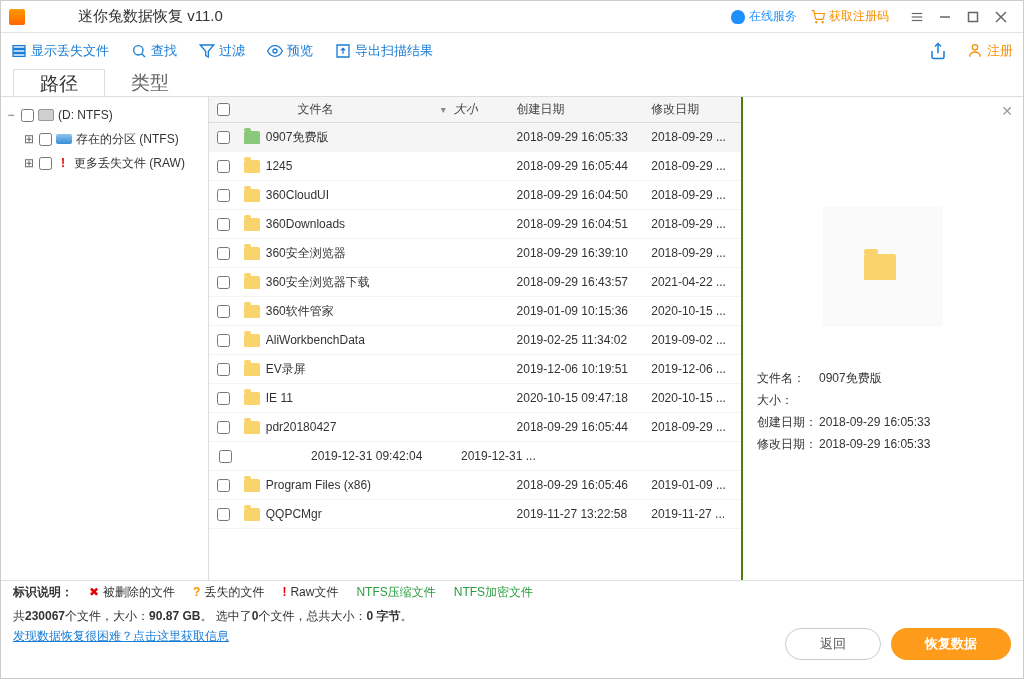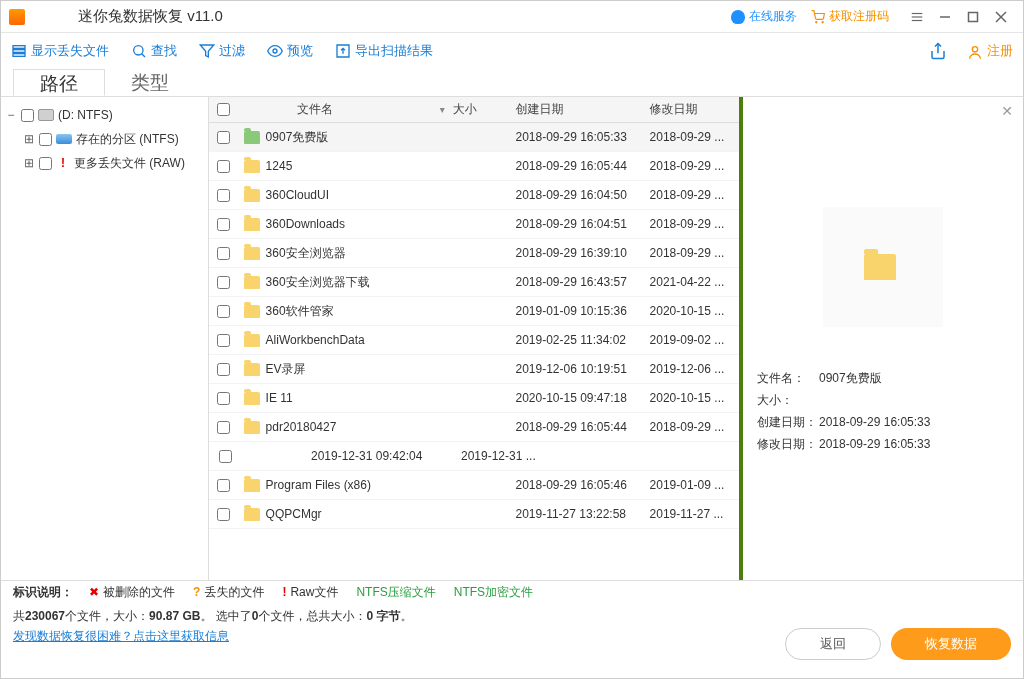--- a/index.html
+++ b/index.html
@@ -10,37 +10,37 @@
 .titlebar .spacer { flex: 1; }
 .titlebar .top-link { display: flex; align-items: center; margin-right: 14px; font-size: 12px; cursor: pointer; }
 .titlebar .icon-penguin { width: 14px; height: 14px; background: #1e90ff; border-radius: 50% 50% 45% 45%; margin-right: 4px; }
 .titlebar .icon-cart { width: 14px; height: 14px; margin-right: 4px; }
 .titlebar .win-btn { width: 28px; height: 24px; display: flex; align-items: center; justify-content: center; cursor: pointer; color: #666; }
 .toolbar { height: 36px; display: flex; align-items: center; padding: 0 10px; }
 .toolbar .tool-btn { display: flex; align-items: center; margin-right: 22px; cursor: pointer; color: #1a7dd6; font-size: 13px; }
 .toolbar .tool-btn .ticon { width: 16px; height: 16px; margin-right: 4px; display: flex; align-items: center; justify-content: center; }
 .toolbar .right { margin-left: auto; display: flex; align-items: center; }
 .toolbar .export-icon { width: 18px; height: 18px; margin-right: 20px; color: #1a7dd6; cursor: pointer; }
-.toolbar .register { color: #f59000; display: flex; align-items: flex-end; cursor: pointer; font-size: 13px; }
+.toolbar .register { color: #f59000; display: flex; align-items: flex-start; cursor: pointer; font-size: 13px; }
 .tabs { display: flex; height: 28px; border-bottom: 1px solid #ddd; padding-left: 12px; }
 .tabs .tab { padding: 0 26px; line-height: 27px; cursor: pointer; color: #666; font-size: 19px; }
 .tabs .tab.active { border: 1px solid #ddd; border-bottom: 1px solid #fff; background: #fff; color: #333; }
 .main { flex: 1; display: flex; overflow: hidden; }
 .tree { width: 208px; border-right: 1px solid #ddd; padding: 6px 4px; overflow-y: auto; }
 .tree-row { display: flex; align-items: center; height: 24px; font-size: 12px; }
 .tree-row .exp { width: 12px; text-align: center; cursor: pointer; color: #666; }
 .tree-row input { margin: 0 4px; }
 .tree-row .drive-icon { width: 16px; height: 12px; background: #d0d0d0; border: 1px solid #999; border-radius: 2px; margin-right: 4px; }
 .tree-row .disk-icon { width: 16px; height: 10px; background: linear-gradient(#8bc5f0,#3a8dd6); border-radius: 2px; margin-right: 4px; }
 .tree-row .warn-icon { width: 14px; height: 14px; margin-right: 4px; color: #e60000; font-weight: bold; text-align: center; }
-.filelist { flex: 1; display: flex; flex-direction: column; border-right: 4px solid #4d7c0f; overflow: hidden; }
+.filelist { flex: 1; display: flex; flex-direction: column; border-right: 2px solid #4d7c0f; overflow: hidden; }
 .fl-header { display: flex; height: 26px; background: #f5f5f5; border-bottom: 1px solid #ddd; align-items: center; font-size: 12px; color: #444; }
 .fl-col-chk { width: 32px; display: flex; justify-content: center; }
 .fl-col-name { width: 240px; padding-left: 6px; display: flex; align-items: center; }
-.fl-col-size { width: 70px; }
+.fl-col-size { width: 70px; font-style: italic; }
 .fl-col-date { width: 150px; }
 .fl-col-mod { width: 100px; }
 .sort-arrow { margin-left: auto; margin-right: 8px; color: #888; font-size: 10px; }
 .fl-body { flex: 1; overflow-y: auto; }
 .fl-row { display: flex; height: 29px; align-items: center; border-bottom: 1px solid #f3f3f3; font-size: 12px; }
 .fl-row.sel { background: #f5f5f5; }
 .folder-icon { width: 16px; height: 13px; background: #f9d36b; border-radius: 2px 2px 1px 1px; margin-right: 6px; position: relative; }
 .folder-icon::before { content: ''; position: absolute; top: -3px; left: 0; width: 7px; height: 3px; background: #f9d36b; border-radius: 2px 2px 0 0; }
 .folder-icon.green { background: #8bc97a; }
 .folder-icon.green::before { background: #8bc97a; }
@@ -55,21 +55,21 @@
 .legend .lg-item { margin-right: 18px; }
 .legend .red { color: #e60000; margin-right: 4px; }
 .legend .orange { color: #f59000; margin-right: 4px; font-weight: bold; }
 .legend .green { color: #2a9d3f; }
 .statusbar { height: 24px; display: flex; align-items: center; padding: 4px 12px; font-size: 12px; }
 .bottom { height: 50px; display: flex; padding: 0 12px; }
 .bottom .link { color: #1a7dd6; text-decoration: underline; cursor: pointer; }
 .bottom .btns { margin-left: auto; display: flex; }
 .bottom .btn { height: 32px; padding: 0 34px; border-radius: 16px; display: flex; align-items: center; justify-content: center; cursor: pointer; font-size: 13px; margin-left: 10px; }
 .bottom .btn.gray { border: 1px solid #ccc; color: #555; }
-.bottom .btn.orange { background: #ff9b1a; color: #fff; font-weight: normal; }
+.bottom .btn.orange { background: #ff9b1a; color: #fff; font-weight: bold; }
 svg { display: block; }
 </style>
 </head>
 <body>
 
 <div class="titlebar">
   <div class="app-icon"></div>
   <div class="title">迷你兔数据恢复 v11.0</div>
   <div class="spacer"></div>
   <div class="top-link">

